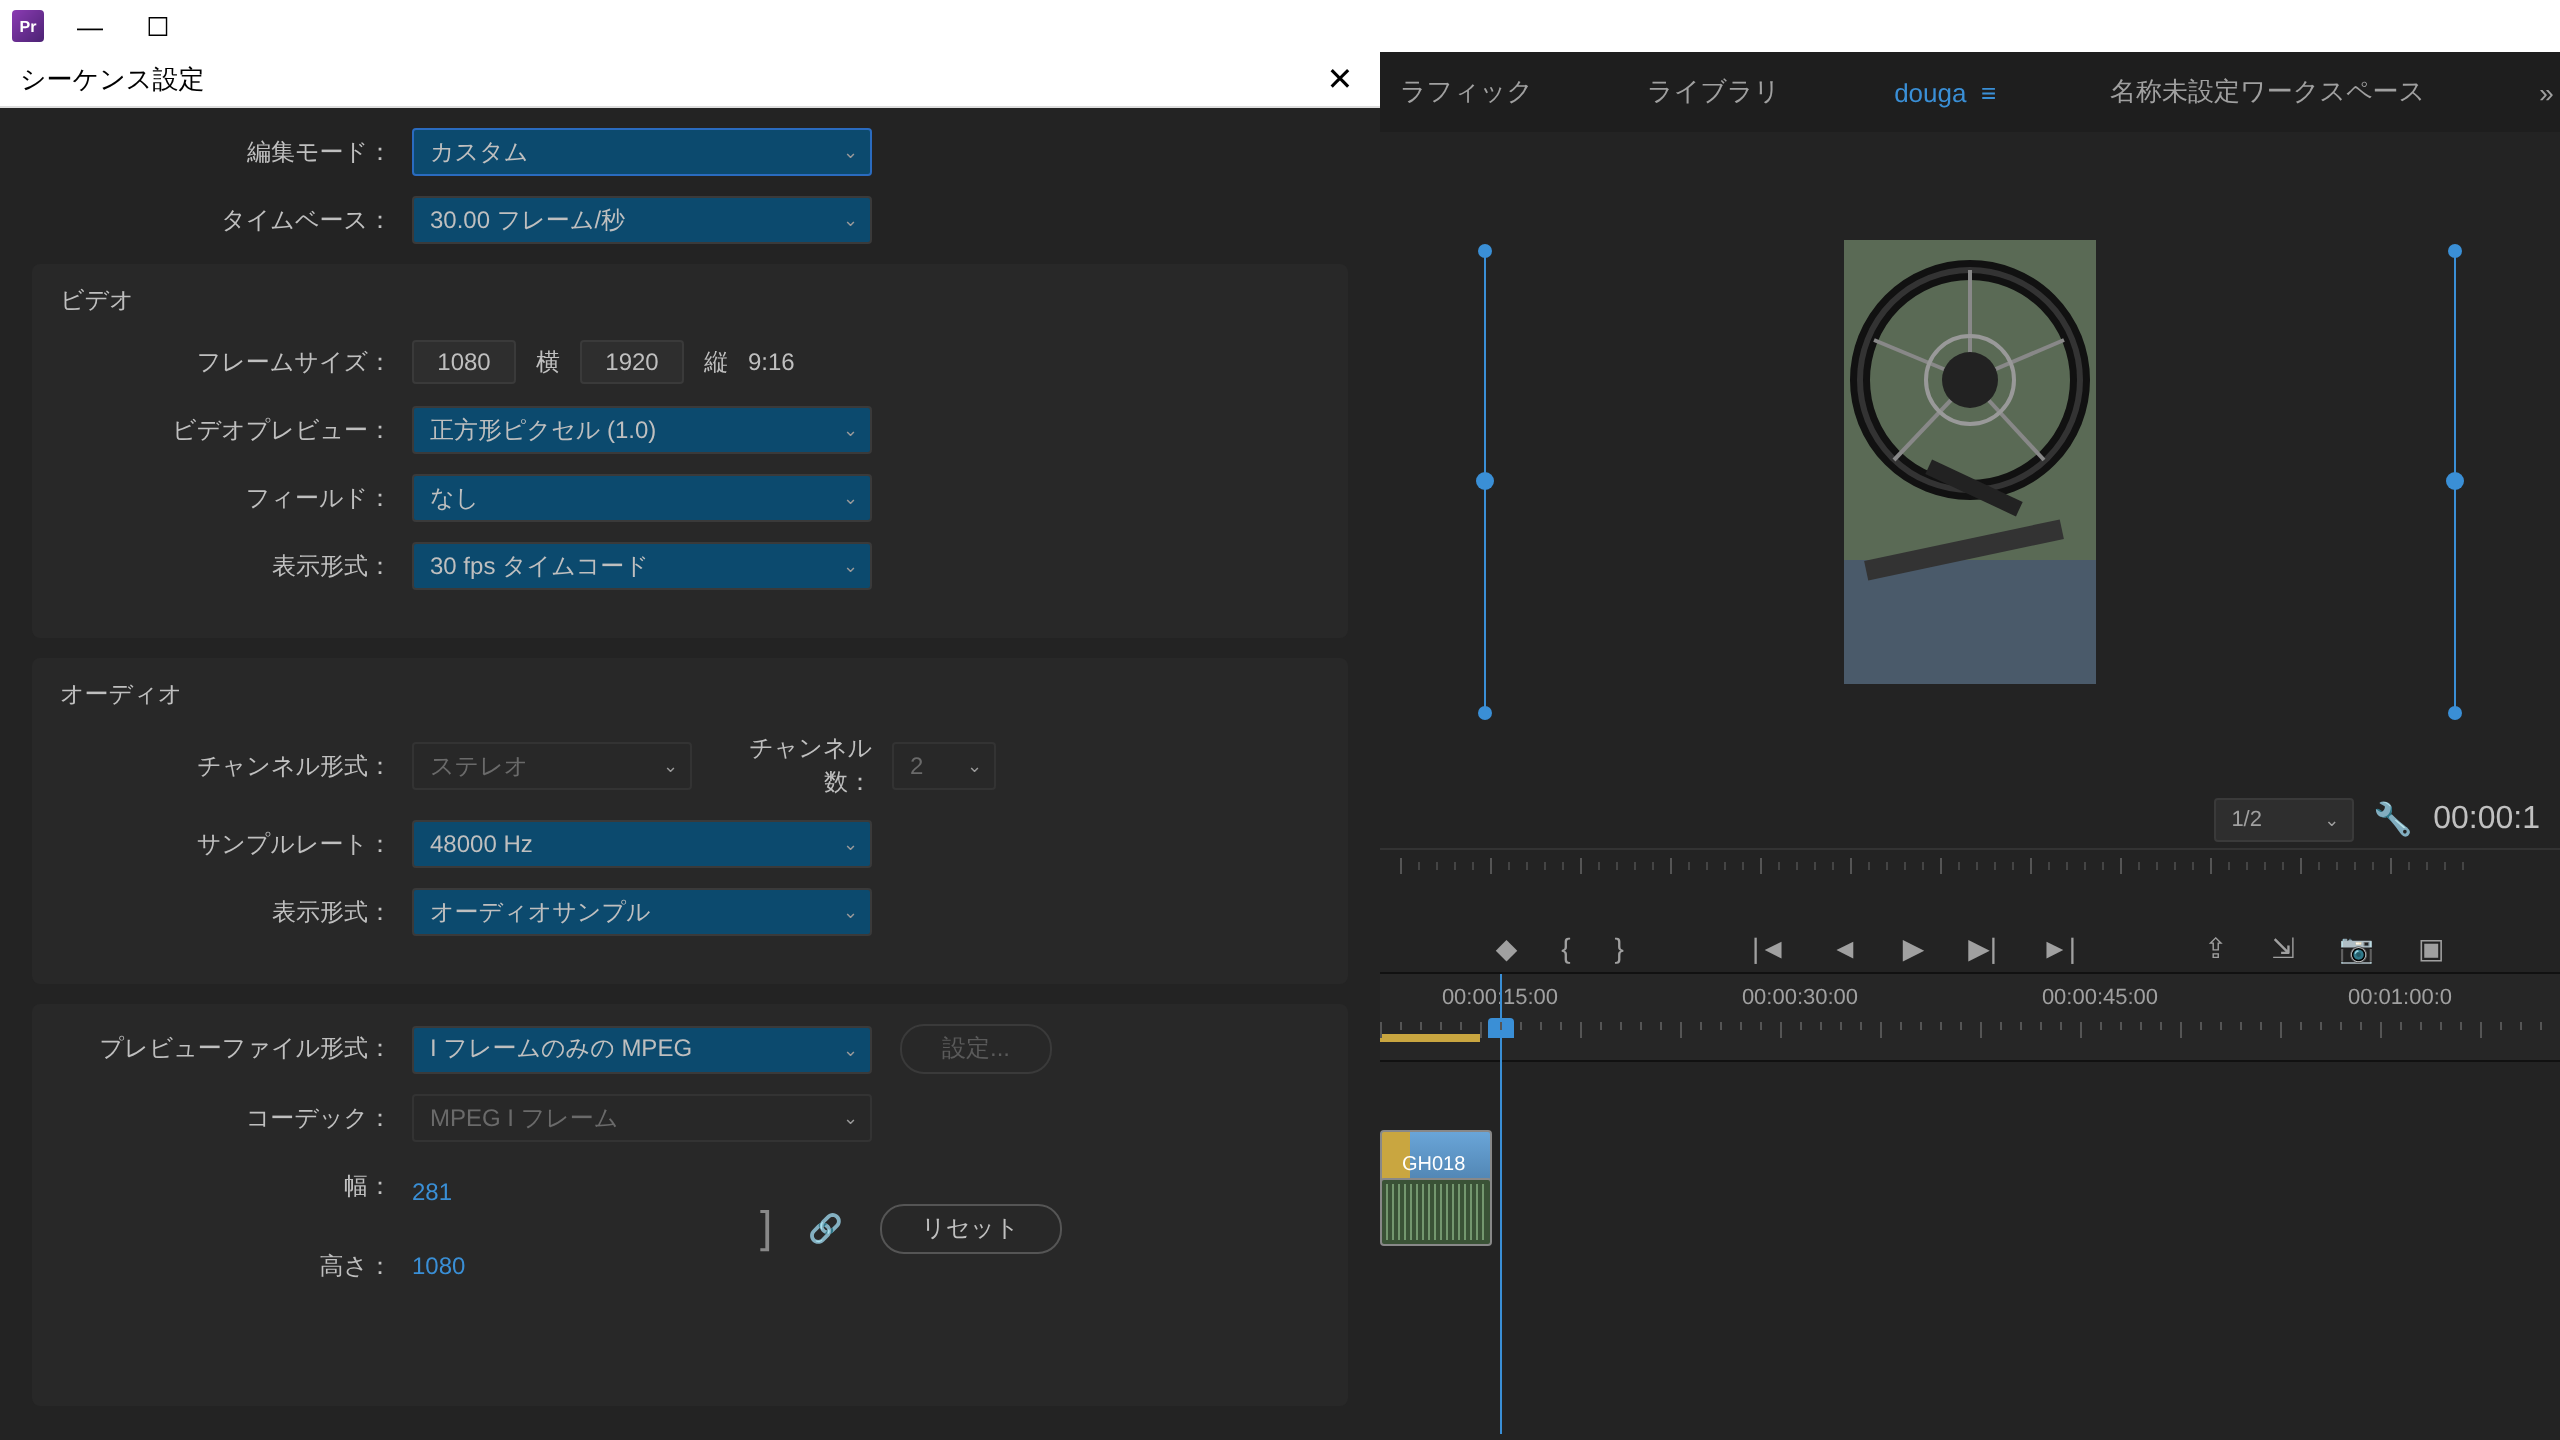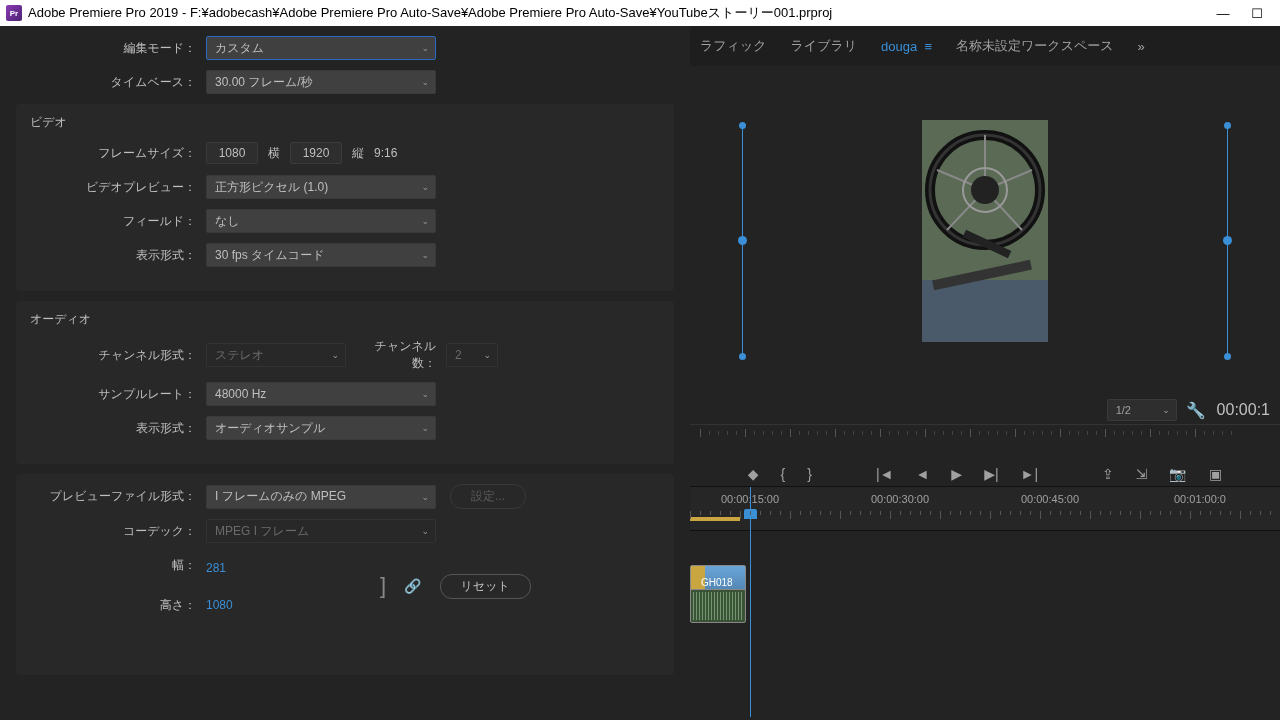--- a/index.html
+++ b/index.html
@@ -9,34 +9,34 @@
 .titlebar .title { flex: 1; font-size: 13px; }
 .titlebar .winbtn { width: 34px; height: 22px; display: flex; align-items: center; justify-content: center; font-size: 13px; }
 .dlgbar { background: #fff; color: #000; height: 28px; display: flex; align-items: center; padding: 0 10px; border-bottom: 1px solid #ddd; width: 690px; }
 .dlgbar .title { flex: 1; font-size: 13px; }
 .dlgbar .close { width: 20px; text-align: center; font-size: 16px; }
 .main { position: absolute; top: 26px; left: 0; right: 0; bottom: 0; background: #232323; }
 .dialog { position: absolute; top: 0; left: 0; width: 690px; bottom: 0; background: #232323; color: #bfbfbf; }
 .dlgbody { padding: 10px 16px; }
 .row { display: flex; align-items: center; margin-bottom: 10px; min-height: 24px; }
 .lbl { width: 190px; text-align: right; padding-right: 10px; font-size: 12px; }
-.sel { background: #404040; border: 1px solid #3a3a3a; height: 24px; display: flex; align-items: center; padding: 0 8px; position: relative; border-radius: 2px; }
+.sel { background: #0c4a6e; border: 1px solid #3a3a3a; height: 24px; display: flex; align-items: center; padding: 0 8px; position: relative; border-radius: 2px; }
 .sel.w1 { width: 230px; }
 .sel.active { border-color: #2a6bbf; }
 .sel .chev { position: absolute; right: 6px; font-size: 9px; color: #9a9a9a; }
 .sel.disabled { background: #282828; color: #6a6a6a; border-color: #333; }
 .inp { background: #2e2e2e; border: 1px solid #3a3a3a; height: 22px; width: 52px; text-align: center; border-radius: 2px; display: flex; align-items: center; justify-content: center; }
 .linkblue { color: #3a8fd6; }
 .section { background: #282828; border-radius: 4px; padding: 10px 14px 14px; margin-bottom: 10px; }
 .section > .sectitle { font-size: 12px; margin-bottom: 10px; }
 .chk { width: 14px; height: 14px; border: 1px solid #6a6a6a; border-radius: 2px; margin-right: 6px; display: inline-flex; align-items: center; justify-content: center; background: #2a2a2a; }
 .btn { border: 1px solid #555; border-radius: 12px; padding: 3px 20px; background: transparent; color: #c0c0c0; font-size: 12px; }
 .btn.disabled { color: #5a5a5a; border-color: #3a3a3a; }
 .rightpane { position: absolute; top: 0; left: 690px; right: 0; bottom: 0; background: #232323; }
-.workspacebar { height: 40px; background: #1e1e1e; display: flex; align-items: center; gap: 24px; padding-left: 10px; color: #a0a0a0; font-size: 13px; }
+.workspacebar { height: 40px; background: #1e1e1e; display: flex; align-items: center; gap: 57px; padding-left: 10px; color: #a0a0a0; font-size: 13px; }
 .workspacebar .active { color: #3a8fd6; }
 .preview { position: relative; height: 330px; display: flex; align-items: center; justify-content: center; background: #232323; }
 .preview .handle { position: absolute; width: 1px; height: 230px; background: #3a8fd6; top: 60px; }
 .preview .handle.l { left: 52px; }
 .preview .handle.r { right: 52px; }
 .preview .handle::before, .preview .handle::after { content: ""; position: absolute; left: -3px; width: 7px; height: 7px; background: #3a8fd6; border-radius: 50%; }
 .preview .handle::before { top: -4px; } .preview .handle::after { bottom: -4px; }
 .preview .handle .mid { position: absolute; left: -4px; top: 110px; width: 9px; height: 9px; background: #3a8fd6; border-radius: 50%; }
 .zoomrow { height: 28px; display: flex; align-items: center; justify-content: flex-end; padding: 0 10px; color: #a0a0a0; gap: 10px; }
 .zoomsel { background: #2e2e2e; border: 1px solid #3a3a3a; height: 22px; padding: 0 8px; display: flex; align-items: center; position: relative; border-radius: 2px; width: 70px; font-size: 11px; }
@@ -60,30 +60,31 @@
 .clip.audio .wave { position:absolute; inset:2px; background: repeating-linear-gradient(90deg,#9ac594 0 1px, transparent 1px 3px); opacity:.6;}
 .wrench { font-size: 16px; color: #888; }
 .linkicon { font-size: 14px; }
 svg.bike { width:126px; height:222px; }
 </style>
 </head>
 <body>
 
 <div class="titlebar">
   <div class="logo">Pr</div>
-  <div class="title">
-    <span>Adobe Premiere Pro 2019</span> - <span>F:¥adobecash¥Adobe Premiere Pro Auto-Save¥Adobe Premiere Pro Auto-Save¥YouTubeストーリー001.prproj</span>
-  </div>
   <div class="winbtn">—</div>
   <div class="winbtn">☐</div>
 </div>
 
 <div class="main">
 
   <div class="dialog">
+    <div class="dlgbar">
+      <div class="title">シーケンス設定</div>
+      <div class="close">✕</div>
+    </div>
     <div class="dlgbody">
       <div class="row">
         <div class="lbl">編集モード：</div>
         <div class="sel w1 active">
           <span>カスタム</span>
             <span class="chev">⌄</span>
         </div>
       </div>
       <div class="row">
         <div class="lbl">タイムベース：</div>

